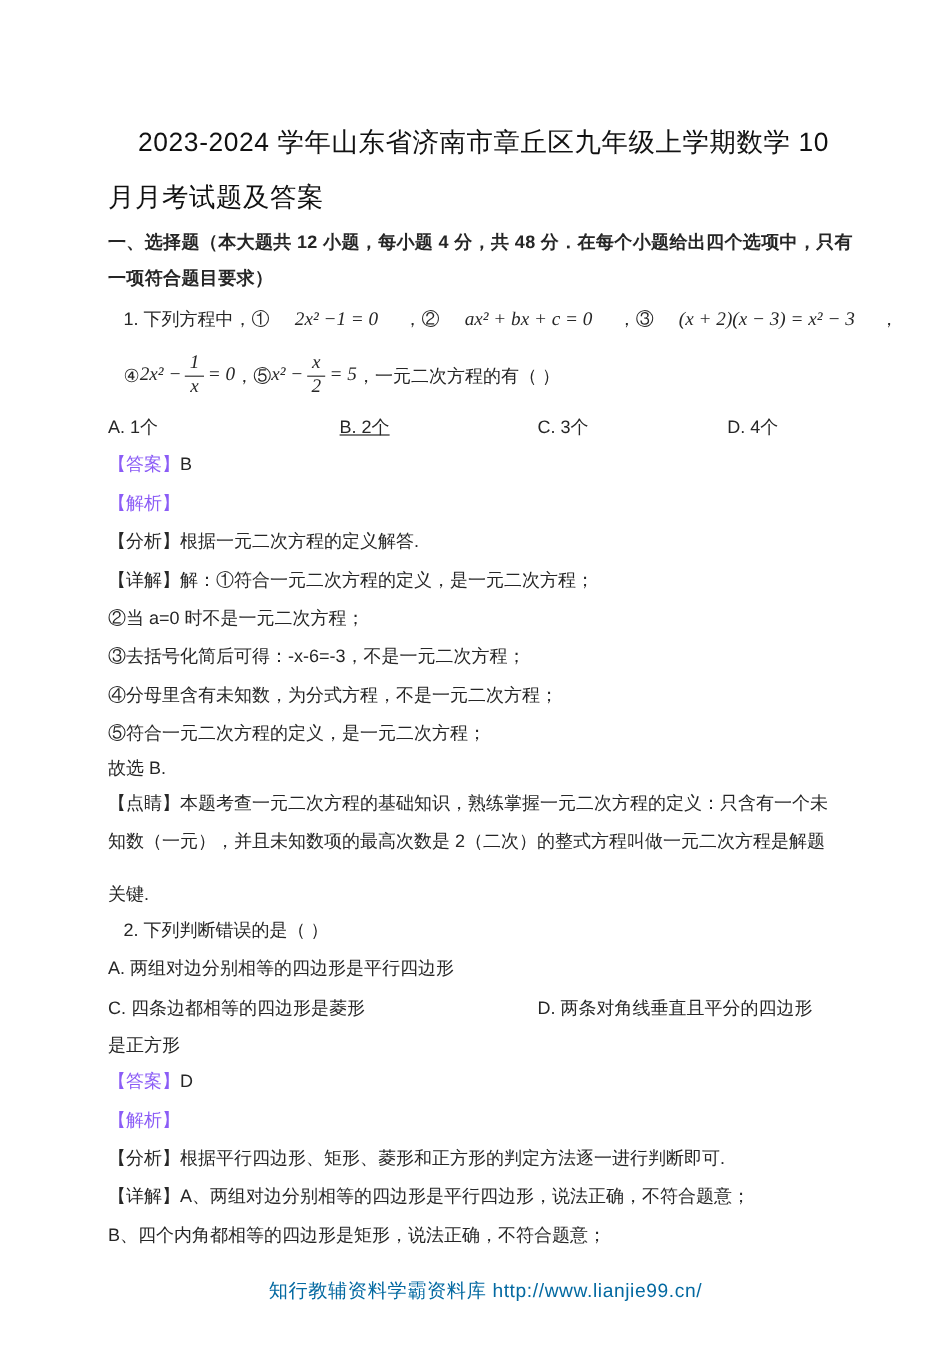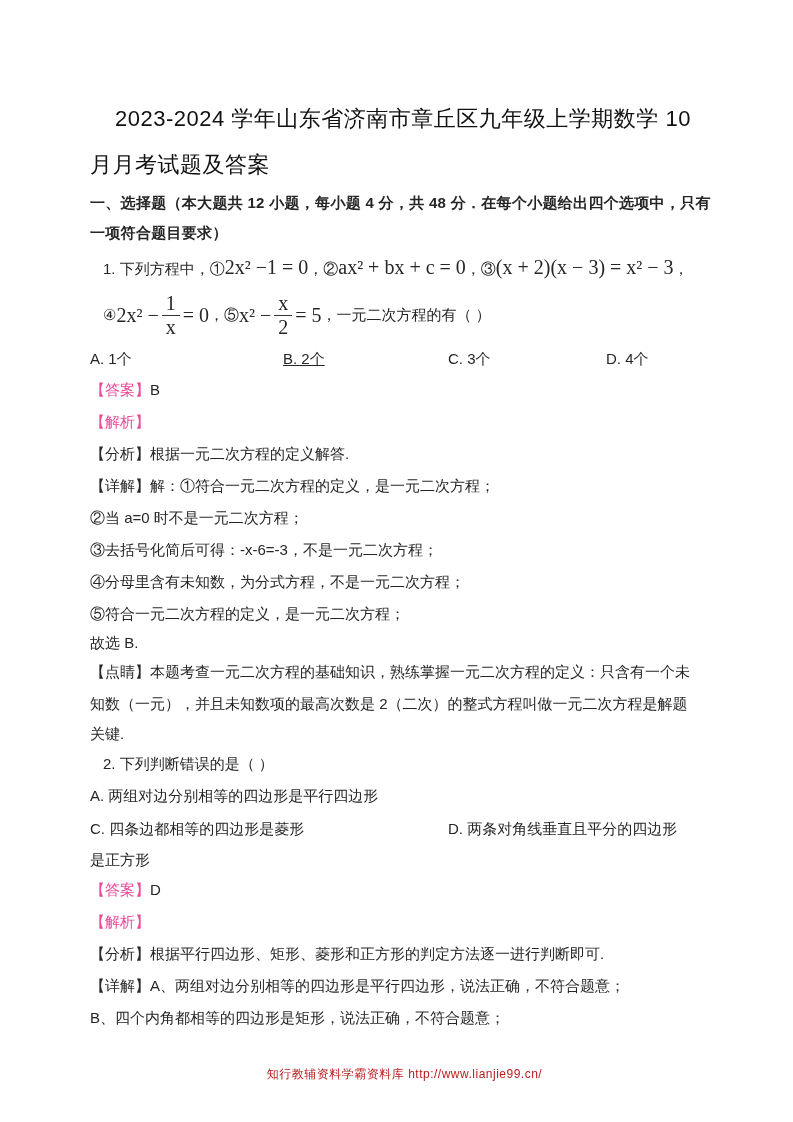--- a/index.html
+++ b/index.html
@@ -13,38 +13,38 @@
   }
   .content{padding:96px 86px 0 90px;}
   .title-line{
     font-size:22px;font-weight:normal;color:#111111;
     line-height:46px;white-space:nowrap;letter-spacing:0.5px;
   }
   .title-indent{text-indent:25px;}
   .ln{font-size:15px;line-height:32px;white-space:nowrap;}
   .sec{line-height:30px;letter-spacing:0.3px;font-weight:bold;}
   .indent{padding-left:13px;}
-  .math{font-family:"Liberation Serif",serif;font-size:20px;}
-  .stem-row{display:flex;align-items:baseline;}
+  .math{font-family:"Liberation Serif",serif;font-style:italic;font-size:16px;}
+  .stem-row{display:flex;align-items:baseline;gap:21px;}
   .frac-row{display:flex;align-items:center;height:58px;font-size:15px;}
   .frac-expr{display:inline-flex;align-items:center;}
   .frac{display:inline-flex;flex-direction:column;align-items:center;
         vertical-align:middle;margin:0 3px;line-height:1.15;}
   .frac .num{border-bottom:1px solid #333333;padding:0 4px;}
   .frac .den{padding:0 4px;}
   .opts{display:flex;}
   .opt-a{width:193px;}
   .opt-b{width:165px;text-decoration:underline;}
   .opt-c{width:158px;}
   .q2opts{display:flex;}
   .q2col-left{width:358px;}
-  .blue{color:#ec4899;}
+  .blue{color:#8b5cf6;}
   .footer{
     position:absolute;left:16px;right:0;top:1066px;
-    text-align:center;font-size:12px;color:#b91c1c;
+    text-align:center;font-size:16px;color:#0369a1;
     letter-spacing:0.5px;
   }
 </style>
 </head>
 <body>
 
 <div class="page">
   <div class="content">
 
     <div class="title-line title-indent">2023-2024 学年山东省济南市章丘区九年级上学期数学 10</div>
@@ -100,21 +100,21 @@
     </div>
     <div class="ln">【分析】根据一元二次方程的定义解答.</div>
     <div class="ln">【详解】解：①符合一元二次方程的定义，是一元二次方程；</div>
     <div class="ln">②当 a=0 时不是一元二次方程；</div>
     <div class="ln">③去括号化简后可得：-x-6=-3，不是一元二次方程；</div>
     <div class="ln">④分母里含有未知数，为分式方程，不是一元二次方程；</div>
     <div class="ln">⑤符合一元二次方程的定义，是一元二次方程；</div>
     <div class="ln" style="line-height:26px;">故选 B.</div>
     <div class="ln">【点睛】本题考查一元二次方程的基础知识，熟练掌握一元二次方程的定义：只含有一个未</div>
     <div class="ln">知数（一元），并且未知数项的最高次数是 2（二次）的整式方程叫做一元二次方程是解题</div>
-    <div class="ln" style="line-height:28px;">关键.</div>
+    <div class="ln" style="line-height:28px;margin-top:14px;">关键.</div>
 
     <div class="ln indent">2. 下列判断错误的是（      ）</div>
     <div class="ln q2opts">
       <span class="q2col-left">A. 两组对边分别相等的四边形是平行四边形</span>
     </div>
     <div class="ln q2opts" style="line-height:34px;">
       <span class="q2col-left">C. 四条边都相等的四边形是菱形</span>
       <span>D. 两条对角线垂直且平分的四边形</span>
     </div>
     <div class="ln" style="line-height:28px;">是正方形</div>

